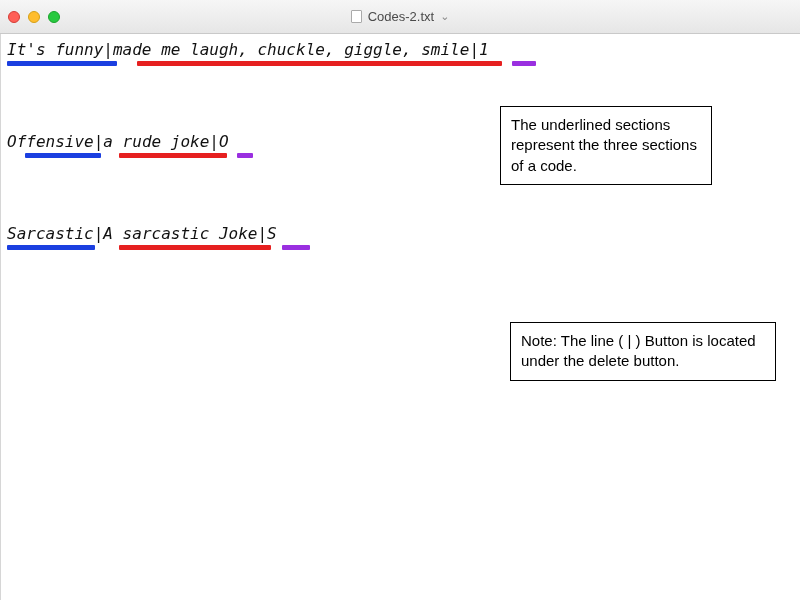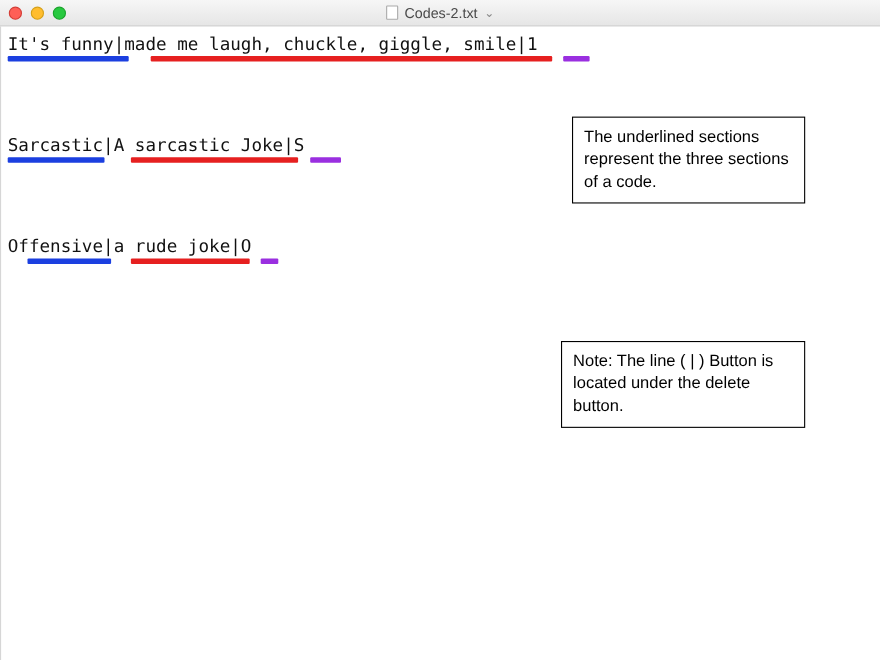--- a/index.html
+++ b/index.html
@@ -5,21 +5,21 @@
   * { box-sizing: border-box; margin: 0; padding: 0; }
   body {
     font-family: -apple-system, Helvetica, Arial, sans-serif;
     background: #fff;
     width: 800px;
     height: 600px;
     overflow: hidden;
     position: relative;
   }
   .titlebar {
-    height: 24px;
+    height: 34px;
     background: linear-gradient(#f6f6f6, #e6e6e6);
     border-bottom: 1px solid #c9c9c9;
     position: relative;
     display: flex;
     align-items: center;
   }
   .traffic {
     display: flex;
     gap: 8px;
     padding-left: 8px;
@@ -55,21 +55,21 @@
     padding: 4px 6px 0 6px;
     font-family: "Menlo", "Consolas", monospace;
     font-size: 16px;
     color: #111;
     position: relative;
     border-left: 1px solid #d6d6d6;
     height: calc(100% - 24px);
   }
   .block { margin-bottom: 66px; }
   .block:first-of-type { margin-top: 2px; }
-  .codeline { white-space: nowrap; }
+  .codeline { white-space: nowrap; font-style: italic; }
   .uline {
     height: 5px;
     position: relative;
     margin-top: 2px;
   }
   .seg {
     position: absolute;
     top: 0;
     height: 5px;
     border-radius: 1px;
@@ -80,22 +80,22 @@
   .note {
     position: absolute;
     border: 1.5px solid #000;
     background: #fff;
     font-size: 15px;
     line-height: 1.35;
     padding: 8px 10px;
     color: #000;
     font-family: -apple-system, Helvetica, Arial, sans-serif;
   }
-  .note1 { top: 106px; left: 520px; width: 212px; }
-  .note2 { top: 310px; left: 510px; width: 222px; }
+  .note1 { top: 106px; left: 500px; width: 212px; }
+  .note2 { top: 322px; left: 510px; width: 266px; }
 </style>
 </head>
 <body>
 
 <div class="titlebar">
   <div class="traffic">
     <div class="tl-btn tl-close"></div>
     <div class="tl-btn tl-min"></div>
     <div class="tl-btn tl-max"></div>
   </div>
@@ -115,37 +115,37 @@
     <div class="uline">
       <div class="seg blue" style="left:0px;width:110px;"></div>
       <div class="seg red" style="left:130px;width:365px;"></div>
       <div class="seg purple" style="left:505px;width:24px;"></div>
     </div>
   </div>
 
 
   <div class="block">
     <div class="codeline">
+      <span>Offensive</span>|<span>a rude joke</span>|<span>O</span>
+    </div>
+    <div class="uline">
+      <div class="seg blue" style="left:18px;width:76px;"></div>
+      <div class="seg red" style="left:112px;width:108px;"></div>
+      <div class="seg purple" style="left:230px;width:16px;"></div>
+    </div>
+  </div>
+
+  <div class="block">
+    <div class="codeline">
       <span>Sarcastic</span>|<span>A sarcastic Joke</span>|<span>S</span>
     </div>
     <div class="uline">
       <div class="seg blue" style="left:0px;width:88px;"></div>
       <div class="seg red" style="left:112px;width:152px;"></div>
       <div class="seg purple" style="left:275px;width:28px;"></div>
-    </div>
-  </div>
-
-  <div class="block">
-    <div class="codeline">
-      <span>Offensive</span>|<span>a rude joke</span>|<span>O</span>
-    </div>
-    <div class="uline">
-      <div class="seg blue" style="left:18px;width:76px;"></div>
-      <div class="seg red" style="left:112px;width:108px;"></div>
-      <div class="seg purple" style="left:230px;width:16px;"></div>
     </div>
   </div>
 
 
 </div>
 
 <div class="note note1">
   <span>The underlined sections represent the three sections of a code.</span>
 </div>
 <div class="note note2">

